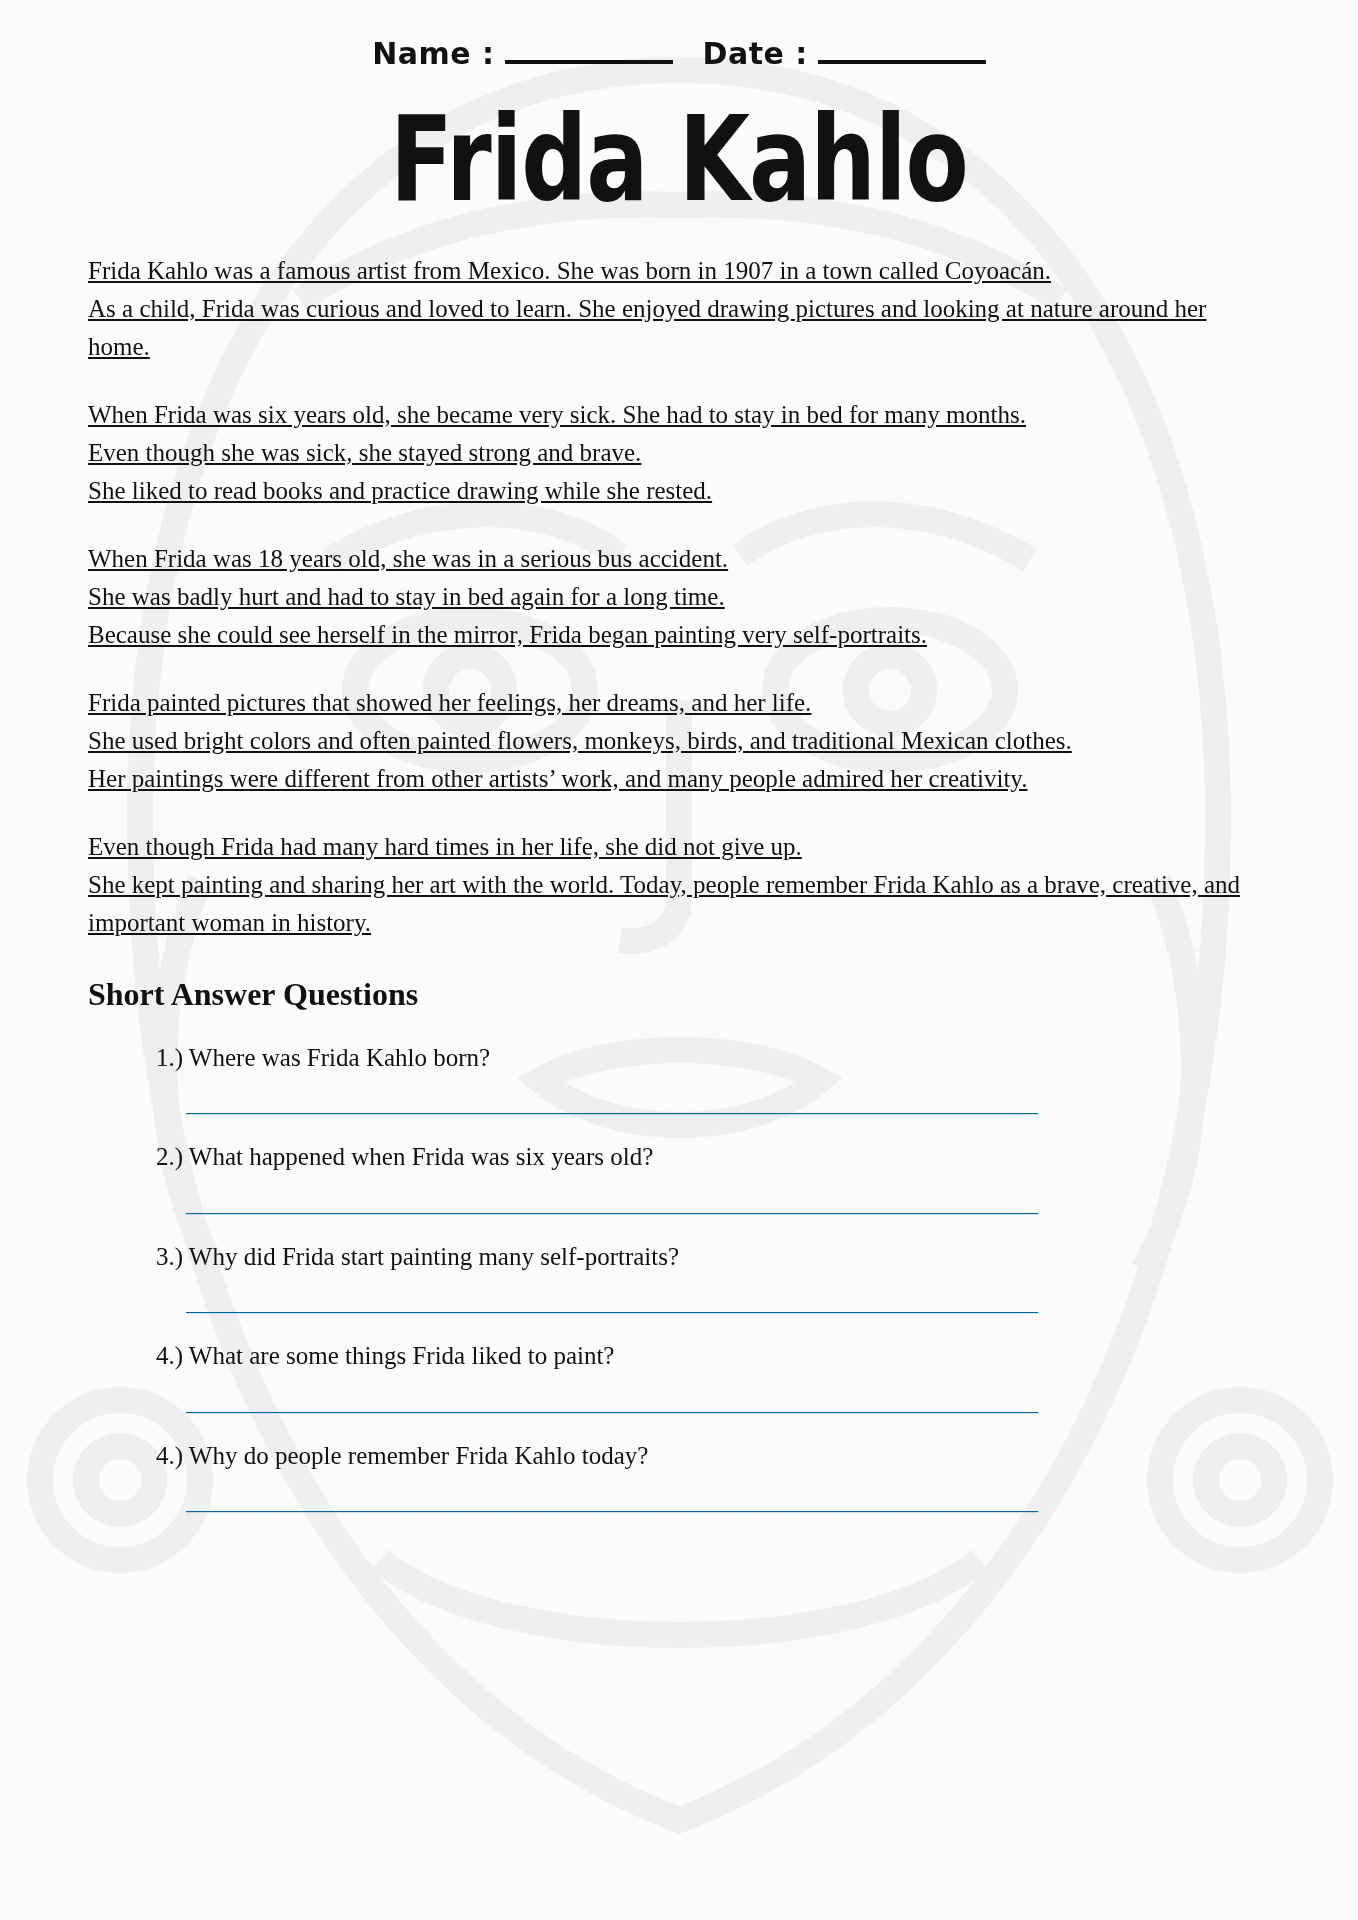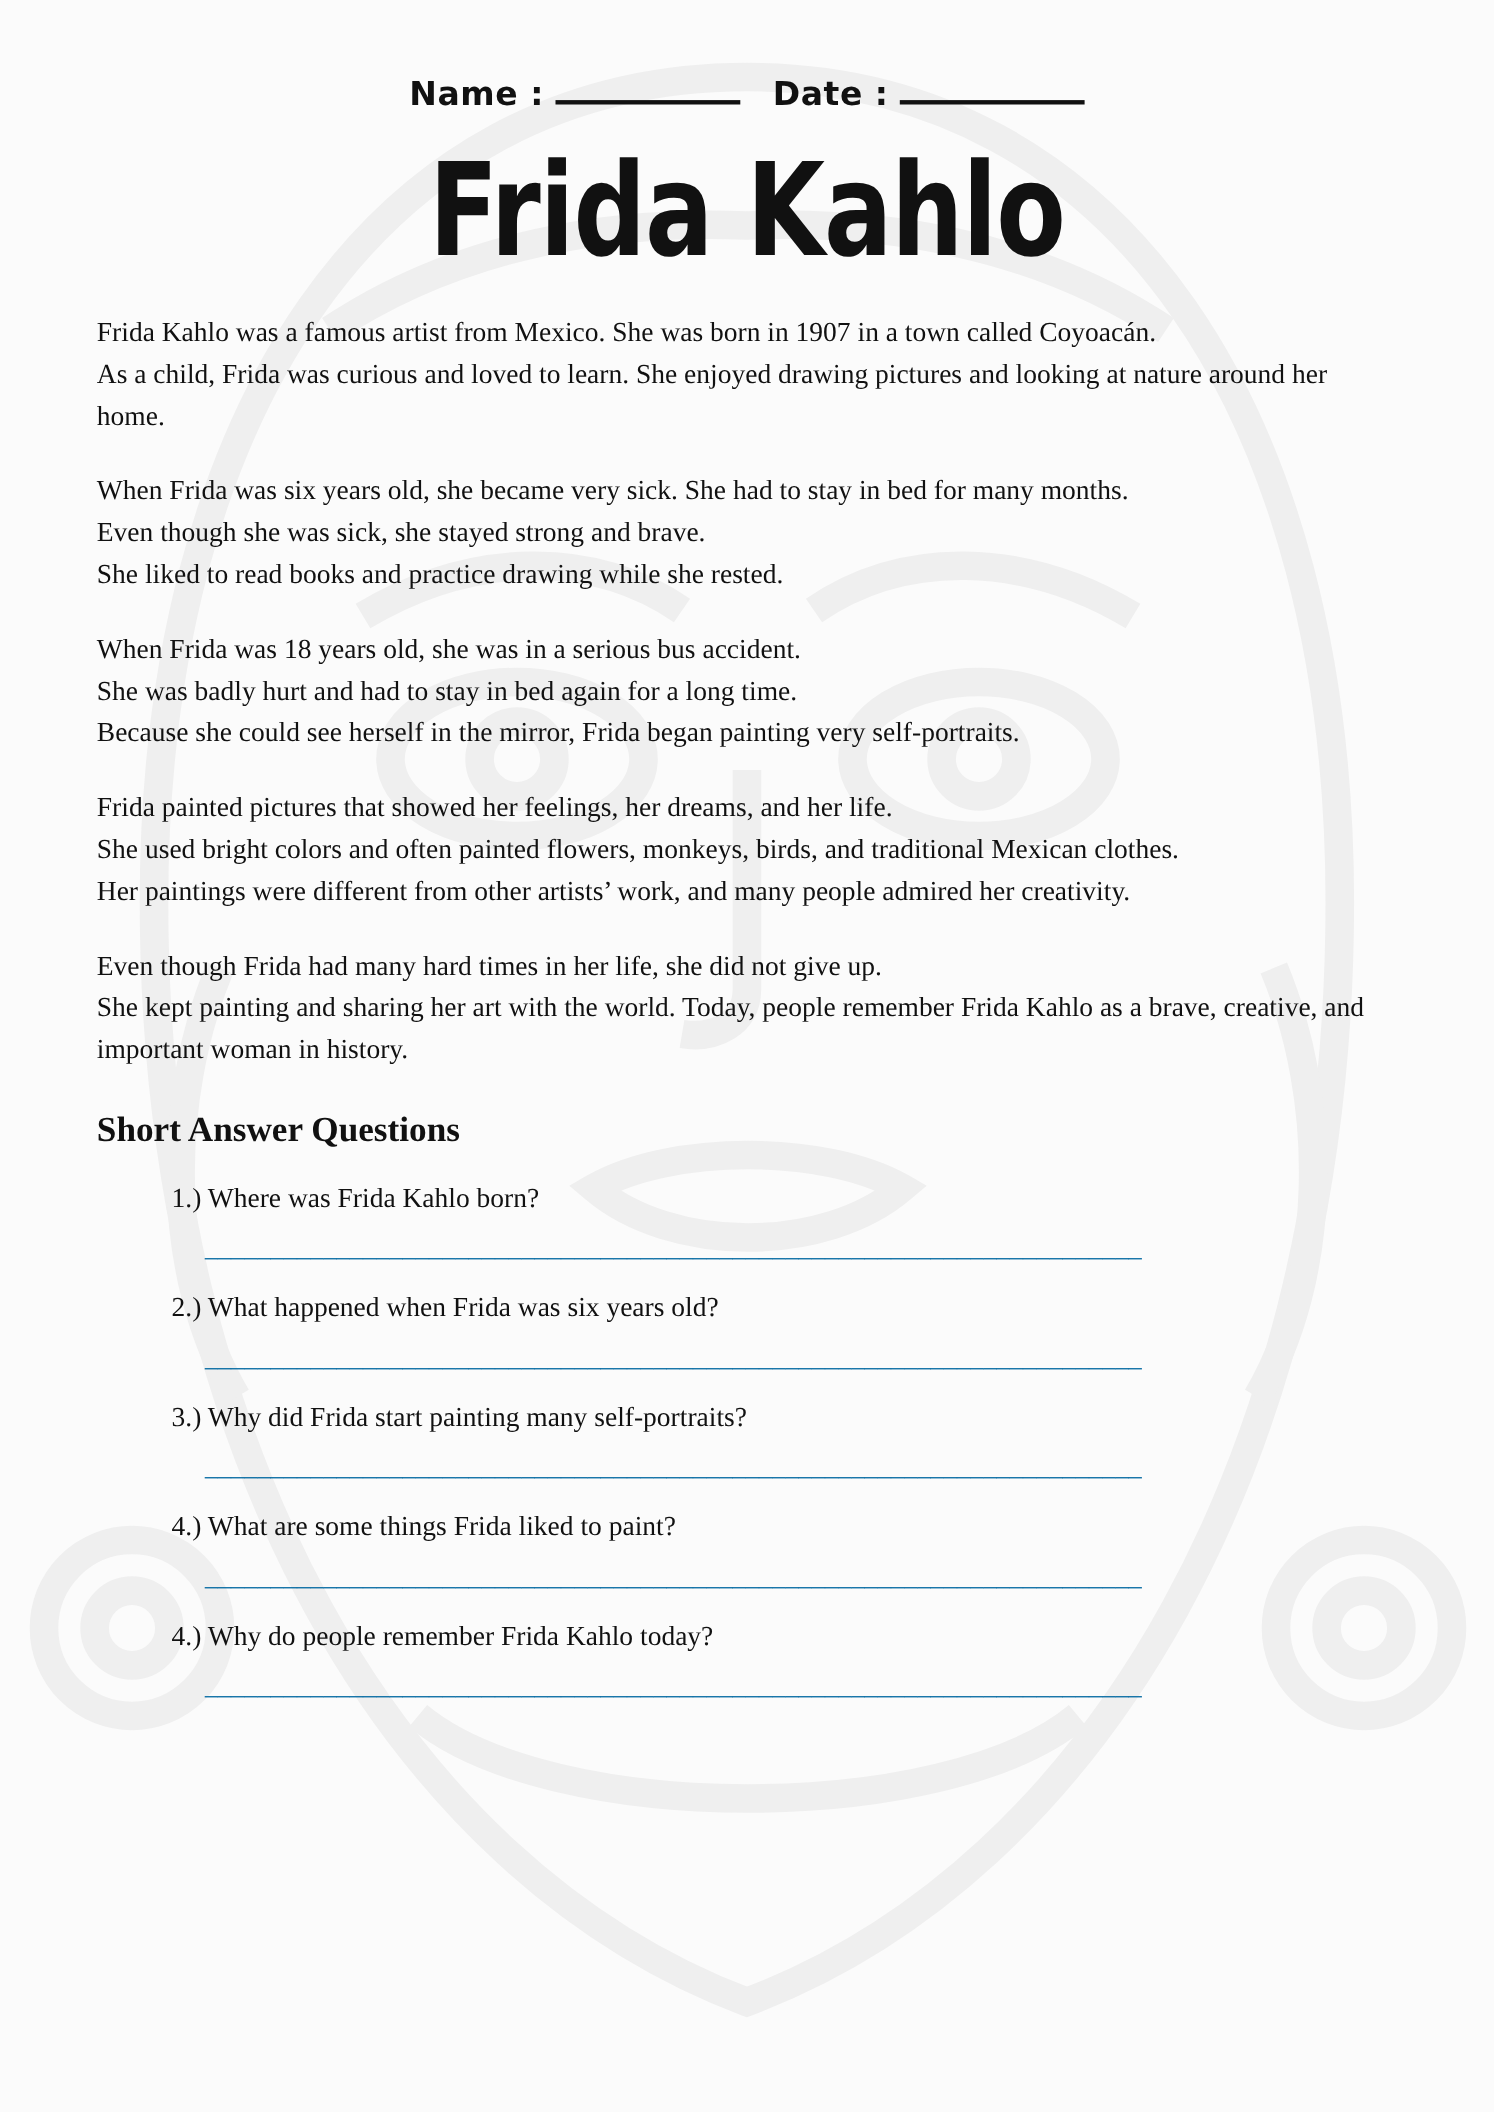--- a/index.html
+++ b/index.html
@@ -37,21 +37,20 @@
   .header {
     display: flex;
     justify-content: center;
     align-items: baseline;
     gap: 30px;
     padding-top: 36px;
     font-family: "DejaVu Sans", sans-serif;
     font-weight: bold;
     font-size: 30px;
     letter-spacing: .5px;
-    margin-top: 32px;
   }
   .field {
     display: inline-flex;
     align-items: baseline;
     gap: 10px;
   }
   .field .blank {
     display: inline-block;
     width: 168px;
     border-bottom: 4px solid #111;
@@ -76,20 +75,21 @@
     margin-top: 52px;
     font-size: 25px;
     line-height: 1.52;
   }
   .para {
     margin: 0 0 30px 0;
   }
   .para .line {
     display: block;
     white-space: normal;
+    text-decoration: underline;
   }
 
   
   .questions-title {
     text-align: left;
     font-weight: bold;
     font-size: 32px;
     margin: 34px 0 26px 0;
   }
   .qlist {

